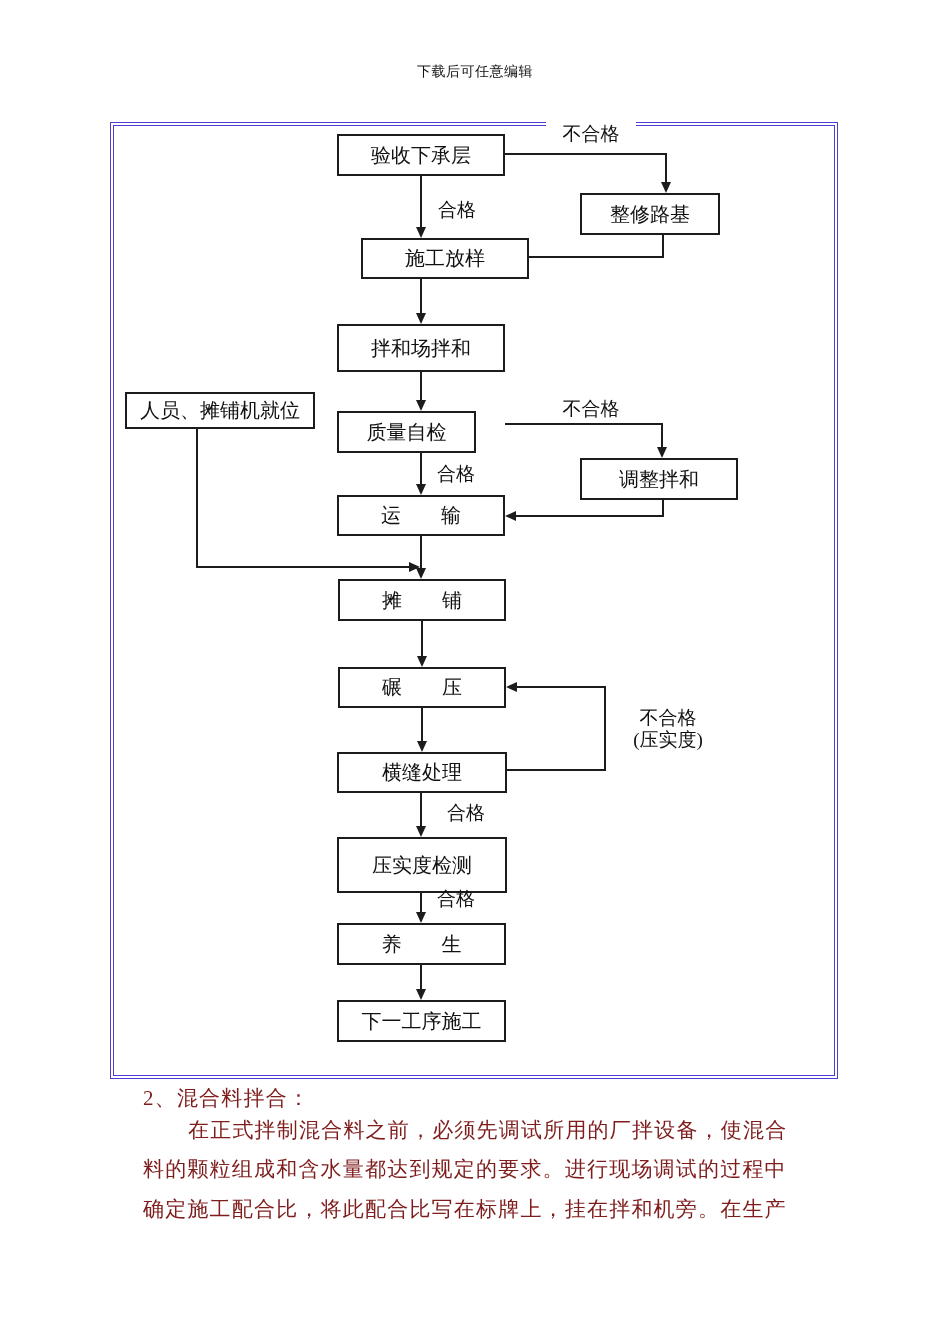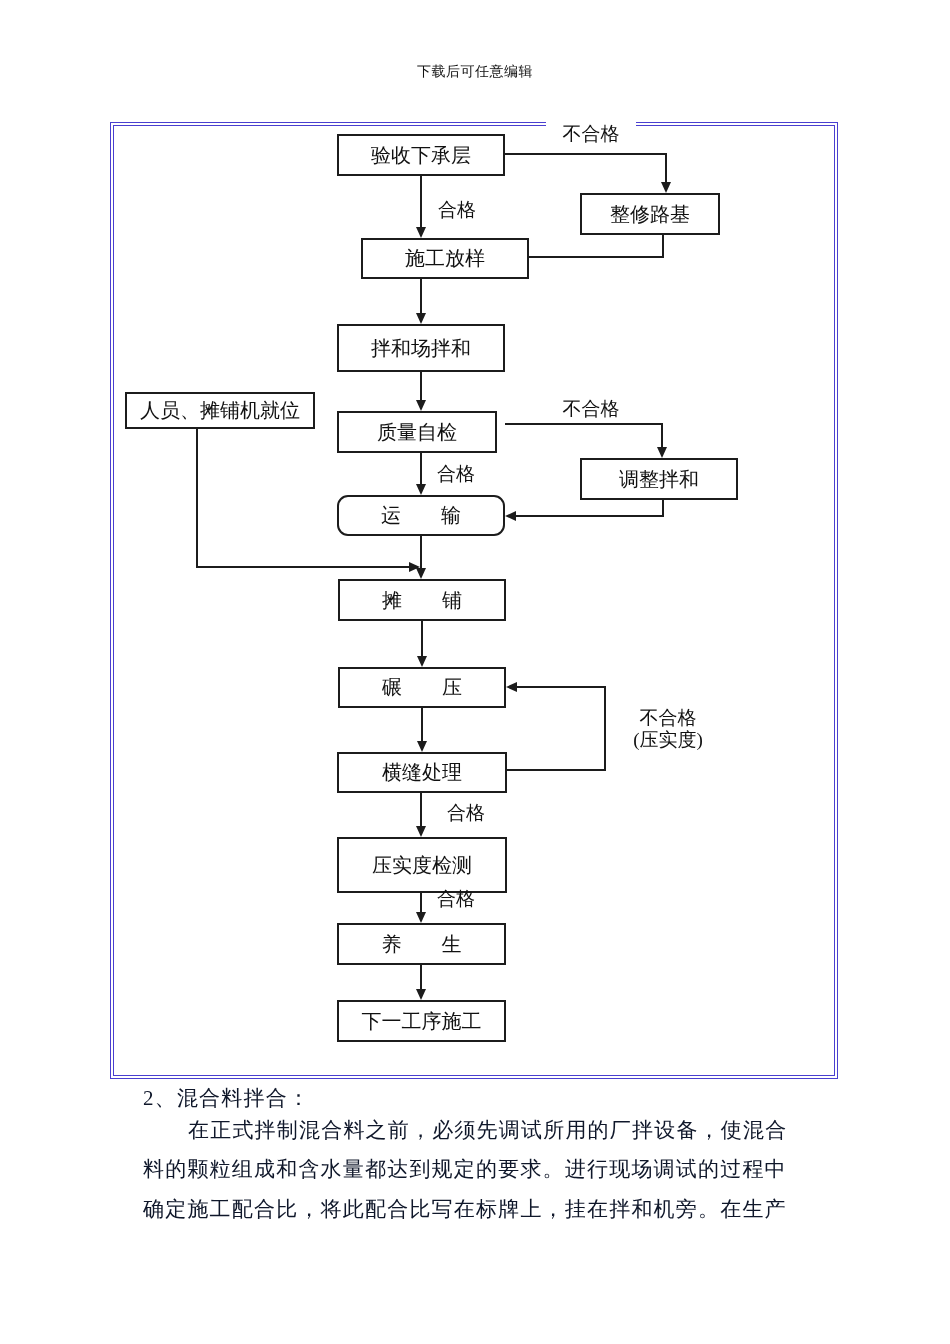--- a/index.html
+++ b/index.html
@@ -25,40 +25,40 @@
   .lbl{
     position:absolute;font-size:19px;color:#111;white-space:pre;z-index:4;
     display:flex;align-items:center;justify-content:center;text-align:center;
   }
   .lbl.bg{background:#fff;}
   .line{position:absolute;background:#1c1c1c;z-index:1;}
   .arr{position:absolute;width:0;height:0;z-index:2;}
   .arr.down{border-left:5px solid transparent;border-right:5px solid transparent;border-top:11px solid #1c1c1c;}
   .arr.left{border-top:5px solid transparent;border-bottom:5px solid transparent;border-right:11px solid #1c1c1c;}
   .arr.right{border-top:5px solid transparent;border-bottom:5px solid transparent;border-left:11px solid #1c1c1c;}
-  .bodytext{position:absolute;font-size:21px;letter-spacing:1.2px;color:#0f172a;white-space:pre;text-align:center;}
+  .bodytext{position:absolute;font-size:21px;letter-spacing:1.2px;color:#7f1d1d;white-space:pre;text-align:center;}
   .twoLine{flex-direction:column;line-height:22px;}
 </style>
 </head>
 <body>
 
 <div class="page">
 
   <div class="hint">下载后可任意编辑</div>
 
   <div class="frame">
 
     <div class="node" style="left:223px;top:8px;width:168px;height:42px;">验收下承层</div>
     <div class="node" style="left:466px;top:67px;width:140px;height:42px;">整修路基</div>
     <div class="node" style="left:223px;top:112px;width:168px;height:41px;margin-left:24px;">施工放样</div>
     <div class="node" style="left:223px;top:198px;width:168px;height:48px;">拌和场拌和</div>
     <div class="node" style="left:11px;top:266px;width:190px;height:37px;">人员、摊铺机就位</div>
-    <div class="node" style="left:223px;top:285px;width:160px;height:42px;">质量自检</div>
+    <div class="node" style="left:223px;top:285px;width:139px;height:42px;">质量自检</div>
     <div class="node" style="left:466px;top:332px;width:158px;height:42px;">调整拌和</div>
-    <div class="node" style="left:223px;top:369px;width:168px;height:41px;border-radius:11px;">运　　输</div>
+    <div class="node" style="left:223px;top:369px;width:168px;height:41px;">运　　输</div>
     <div class="node" style="left:224px;top:453px;width:168px;height:42px;">摊　　铺</div>
     <div class="node" style="left:224px;top:541px;width:168px;height:41px;">碾　　压</div>
     <div class="node" style="left:223px;top:626px;width:170px;height:41px;">横缝处理</div>
     <div class="node" style="left:223px;top:711px;width:170px;height:56px;">压实度检测</div>
     <div class="node" style="left:223px;top:797px;width:169px;height:42px;">养　　生</div>
     <div class="node" style="left:223px;top:874px;width:169px;height:42px;">下一工序施工</div>
 
     <div class="lbl bg" style="left:432px;top:-6px;width:90px;height:27px;">不合格</div>
     <div class="lbl" style="left:313px;top:72px;width:60px;height:24px;">合格</div>
     <div class="lbl" style="left:437px;top:271px;width:80px;height:24px;">不合格</div>

